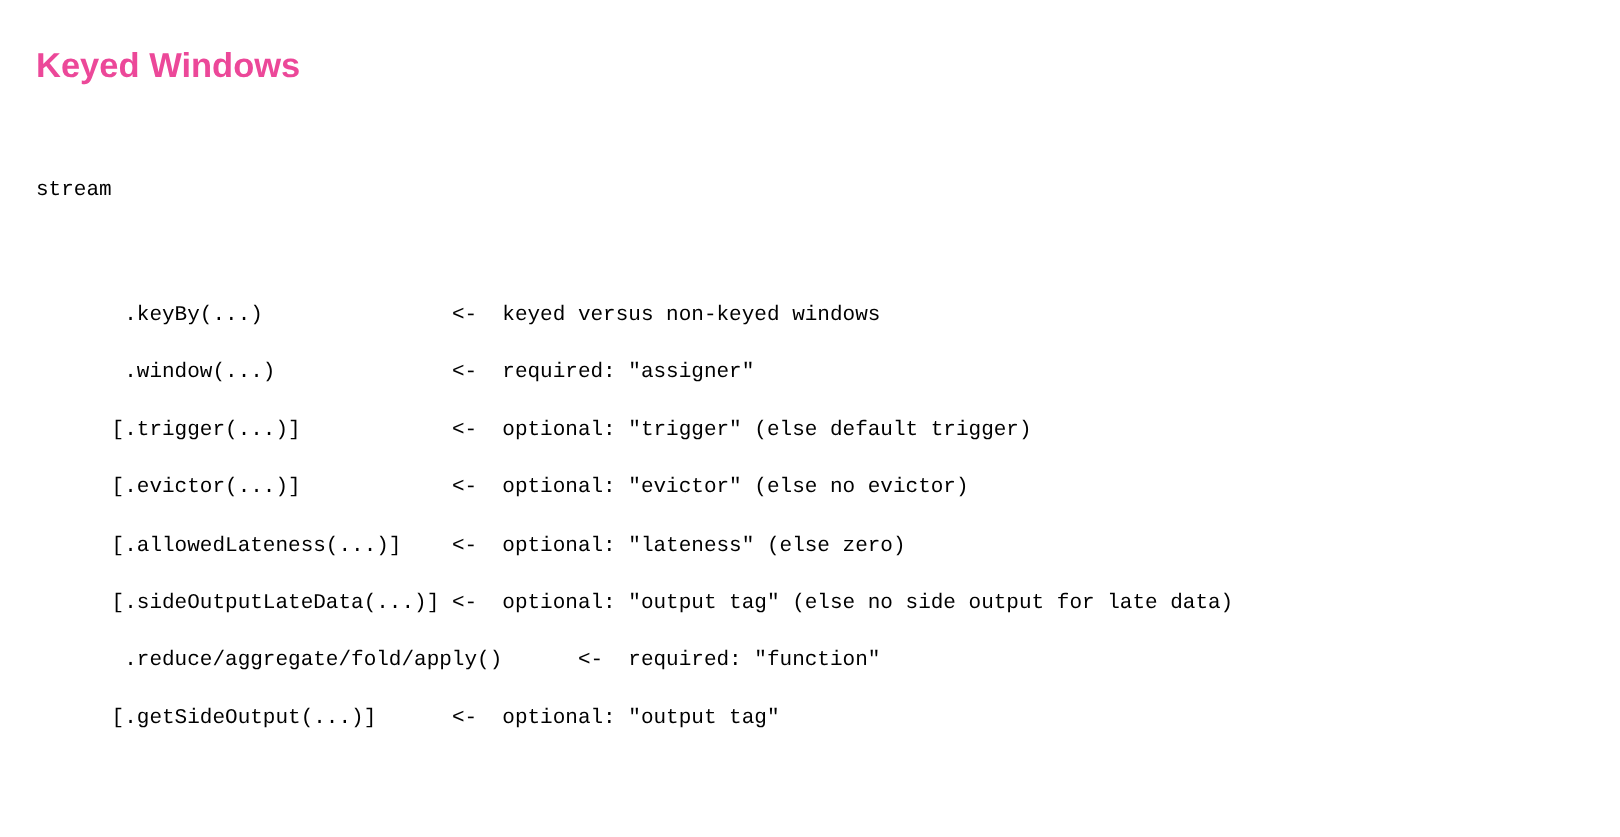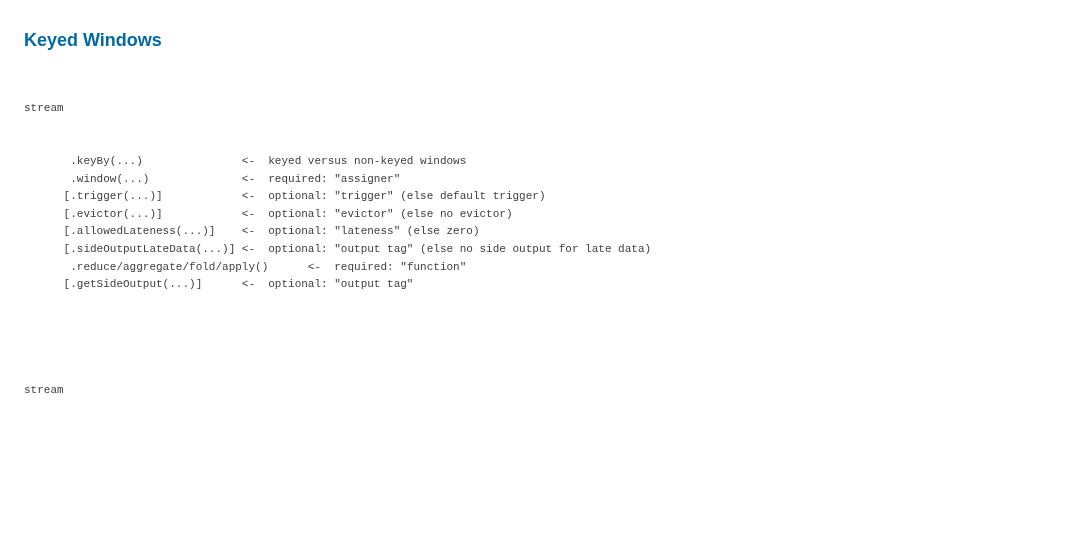--- a/index.html
+++ b/index.html
@@ -5,35 +5,36 @@
     body {
       margin: 0;
       padding: 20px 24px;
       font-family: -apple-system, BlinkMacSystemFont, "Helvetica Neue", Arial, sans-serif;
       background: #ffffff;
       color: #222;
       width: 1080px;
       box-sizing: border-box;
     }
     .heading {
-      font-size: 18px;
+      font-size: 23px;
       font-weight: 700;
       margin: 10px 0 14px 0;
-      color: #0369a1;
+      color: #ec4899;
     }
     .code-block {
       font-family: Menlo, Monaco, "Courier New", monospace;
-      font-size: 11px;
+      font-size: 14px;
       line-height: 1.6;
       white-space: pre;
-      color: #404040;
+      color: #000000;
       margin-bottom: 18px;
     }
     .row {
       display: flex;
+      margin-top: 16px;
     }
   </style>
 </head>
 <body>
 
 <div>
   <div class="heading">Keyed Windows</div>
   <div class="code-block">
     <div>stream</div>
     <div id="keyed-rows"><div class="row"><span>       .keyBy(...)               </span><span>&lt;-  keyed versus non-keyed windows</span></div><div class="row"><span>       .window(...)              </span><span>&lt;-  required: "assigner"</span></div><div class="row"><span>      [.trigger(...)]            </span><span>&lt;-  optional: "trigger" (else default trigger)</span></div><div class="row"><span>      [.evictor(...)]            </span><span>&lt;-  optional: "evictor" (else no evictor)</span></div><div class="row"><span>      [.allowedLateness(...)]    </span><span>&lt;-  optional: "lateness" (else zero)</span></div><div class="row"><span>      [.sideOutputLateData(...)] </span><span>&lt;-  optional: "output tag" (else no side output for late data)</span></div><div class="row"><span>       .reduce/aggregate/fold/apply()      </span><span>&lt;-  required: "function"</span></div><div class="row"><span>      [.getSideOutput(...)]      </span><span>&lt;-  optional: "output tag"</span></div></div>

